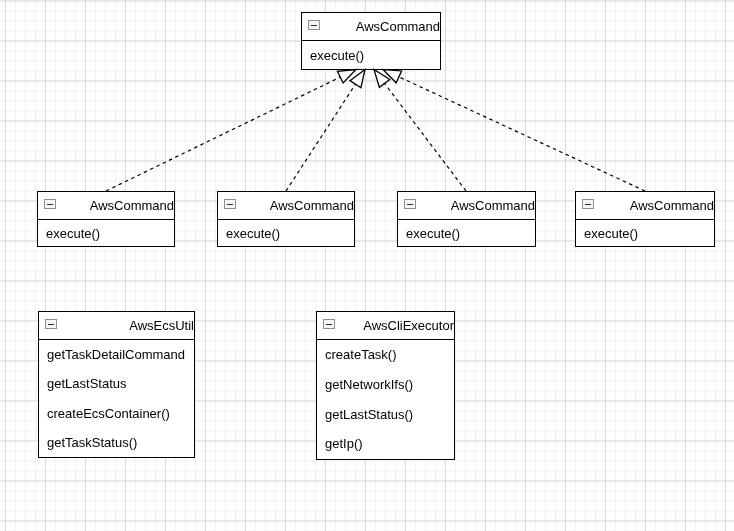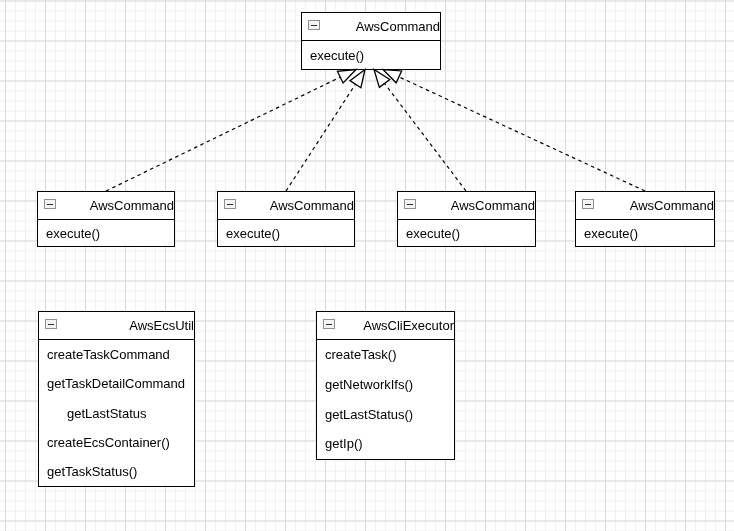--- a/index.html
+++ b/index.html
@@ -102,23 +102,22 @@
         </div>
       </div>
       <div class="uml-class" style="left: 38px; top: 311px; width: 157px;">
         <div class="uml-title" style="height: 27px;">
           <span class="collapse-icon">
             <span class="minus"></span>
           </span>
           <span class="uml-title-label">AwsEcsUtil</span>
         </div>
         <div class="uml-members">
-          <div class="uml-member" style="height: 29.3px;">createTaskCommand</div>
           <div class="uml-member" style="height: 29.3px;">getTaskDetailCommand</div>
-          <div class="uml-member" style="height: 29.3px; margin-left: 20px;">getLastStatus</div>
+          <div class="uml-member" style="height: 29.3px;">getLastStatus</div>
           <div class="uml-member" style="height: 29.3px;">createEcsContainer()</div>
           <div class="uml-member" style="height: 29.3px;">getTaskStatus()</div>
         </div>
       </div>
       <div class="uml-class" style="left: 316px; top: 311px; width: 139px;">
         <div class="uml-title" style="height: 27px;">
           <span class="collapse-icon">
             <span class="minus"></span>
           </span>
           <span class="uml-title-label">AwsCliExecutor</span>

